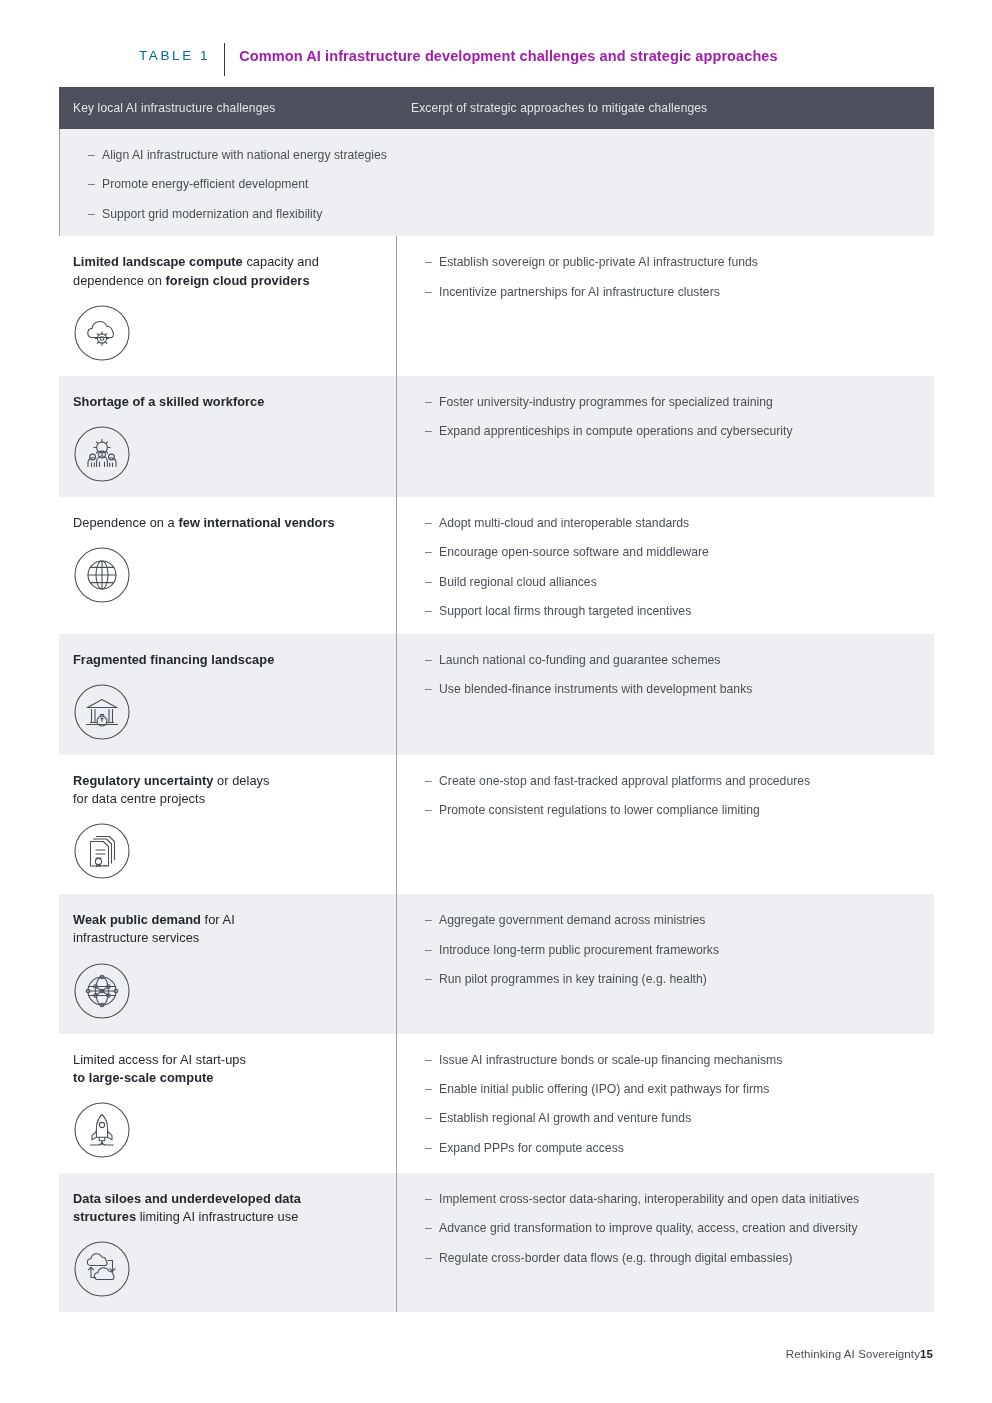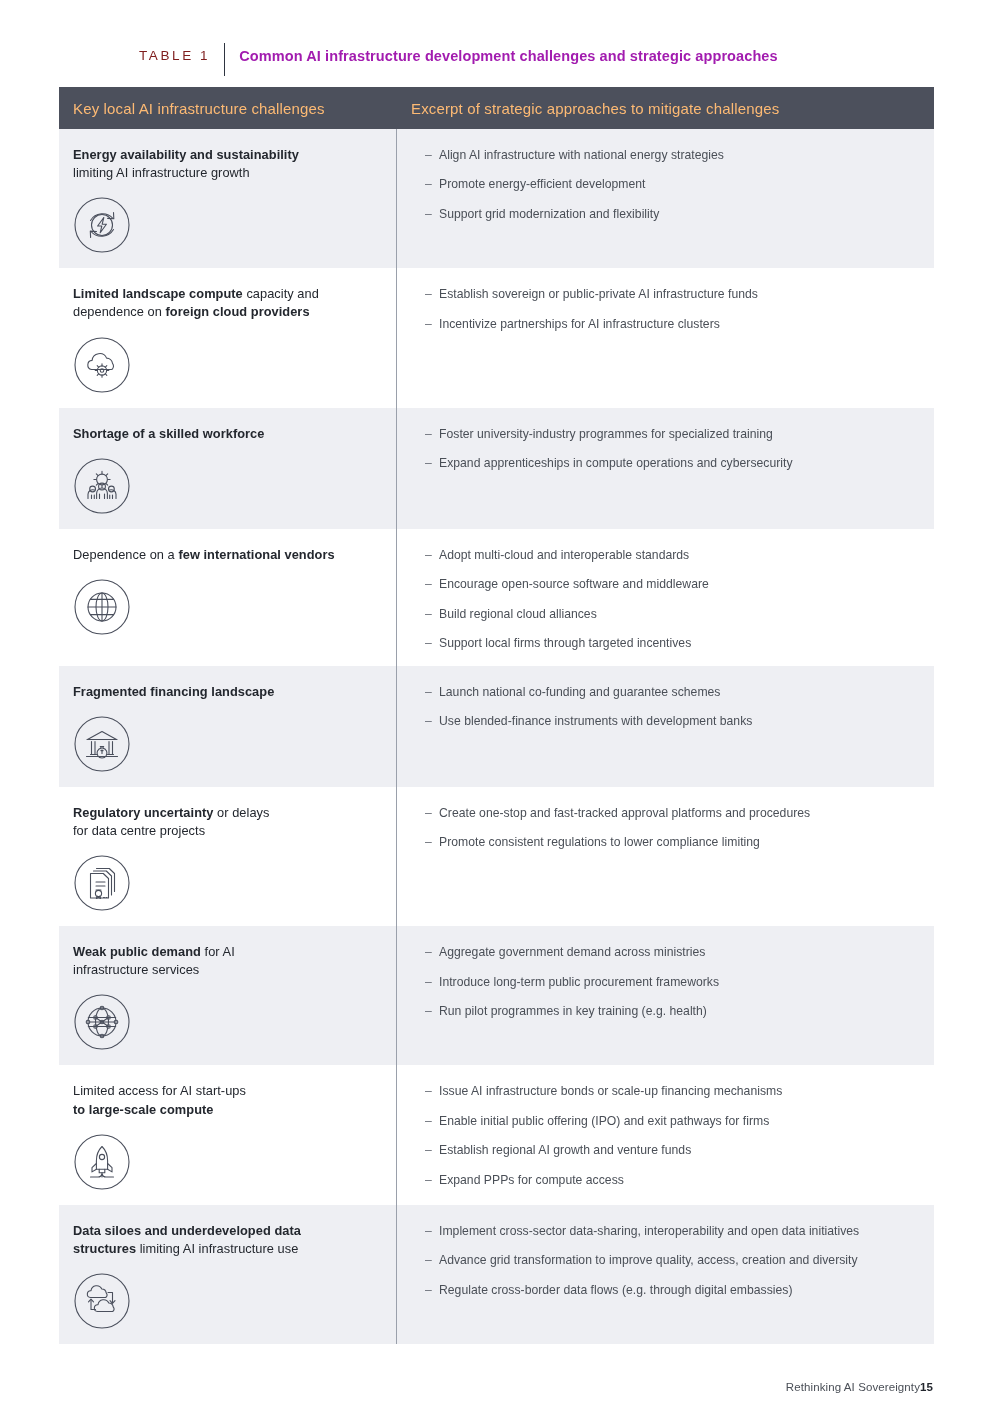--- a/index.html
+++ b/index.html
@@ -27,21 +27,21 @@
     position: absolute;
     left: 59px;
     top: 45px;
     width: 875px;
     display: flex;
     align-items: flex-start;
   }
   .table-label {
     font-size: 13.5px;
     letter-spacing: 2.6px;
-    color: #7f1d1d;
+    color: #0369a1;
     font-weight: 400;
     padding-left: 80px;
     padding-top: 3px;
     white-space: nowrap;
   }
   .title-divider {
     width: 1px;
     background: #2e3440;
     height: 33px;
     margin: -2px 14px 0 14px;
@@ -63,22 +63,22 @@
     top: 87px;
     width: 875px;
   }
   .thead {
     display: flex;
     background: #4c505c;
     height: 42px;
     align-items: center;
   }
   .th {
-    color: #fdba74;
-    font-size: 15px;
+    color: #e5e5e5;
+    font-size: 12px;
     font-weight: 400;
     letter-spacing: 0.15px;
   }
   .th.left  { width: 337px; padding-left: 14px; box-sizing: border-box; }
   .th.right { width: 538px; padding-left: 15px; box-sizing: border-box; }
 
   .row {
     display: flex;
     position: relative;
   }
@@ -128,21 +128,21 @@
   .dash {
     flex: none;
     width: 14px;
     color: #6b7079;
   }
 
   
   .footer {
     position: absolute;
     right: 59px;
-    top: 1381px;
+    top: 1348px;
     font-size: 11.5px;
     color: #4a4f57;
     display: flex;
     align-items: center;
     letter-spacing: 0.1px;
   }
   .footer .fpage {
     margin-left: 0;
     font-weight: bold;
     color: #23272e;
@@ -163,34 +163,20 @@
 
   <div class="table">
 
     <div class="thead">
       <div class="th left">Key local AI infrastructure challenges</div>
       <div class="th right">Excerpt of strategic approaches to mitigate challenges</div>
     </div>
 
     <div id="rows-container">
         <div class="row shaded">
-          <div class="cell-left">
-            <div class="challenge-text"><b>Energy availability and sustainability</b><br>limiting AI infrastructure growth</div>
-            <div class="icon-wrap">
-              <svg width="58" height="58" viewBox="0 0 58 58" fill="none" stroke="#4a4f5c" stroke-width="1.1" stroke-linecap="round" stroke-linejoin="round">
-                <circle cx="29" cy="29" r="27"></circle>
-                <path d="M40 22.5A14 14 0 0 0 17.5 24.5"></path>
-                <path d="M18 35.5A14 14 0 0 0 40.5 33.5"></path>
-                <polyline points="40.5,16.5 40.8,22.8 34.6,22.4"></polyline>
-                <polyline points="17.6,41.4 17.3,35.1 23.5,35.5"></polyline>
-                <circle cx="29" cy="29" r="10.5"></circle>
-                <path d="M30.8 21.5 L24.6 30 L28.8 30 L27.2 36.8 L33.4 28.2 L29.2 28.2 Z"></path>
-              </svg>
-            </div>
-          </div>
           <div class="cell-right">
             <ul class="bullets">
               <li>
                 <span class="dash">–</span>
                 <span>Align AI infrastructure with national energy strategies</span>
               </li>
               <li>
                 <span class="dash">–</span>
                 <span>Promote energy-efficient development</span>
               </li>

